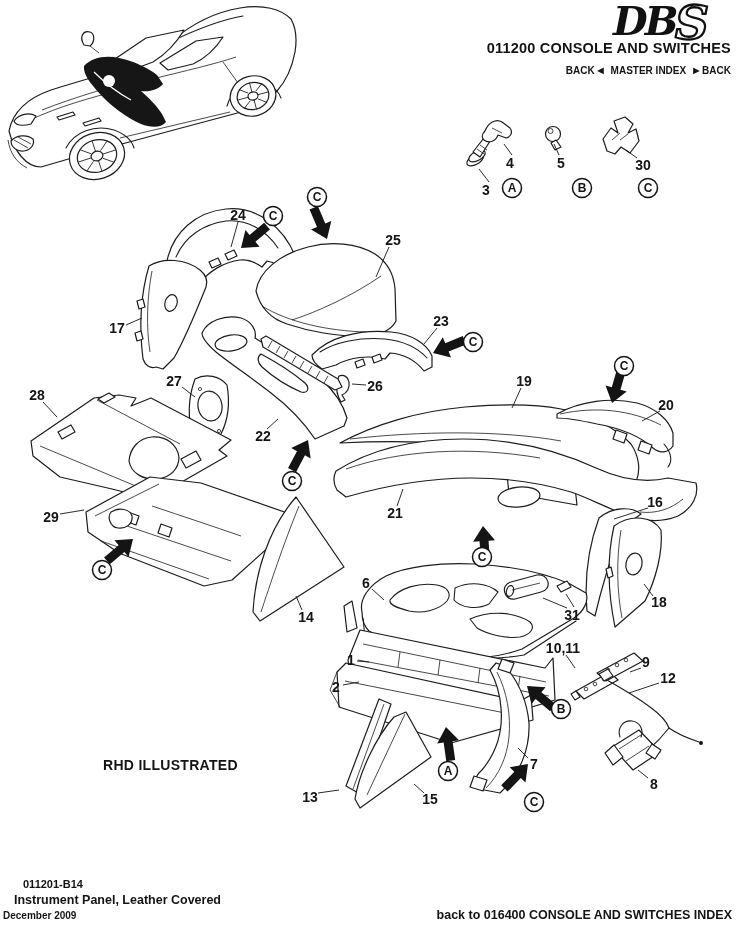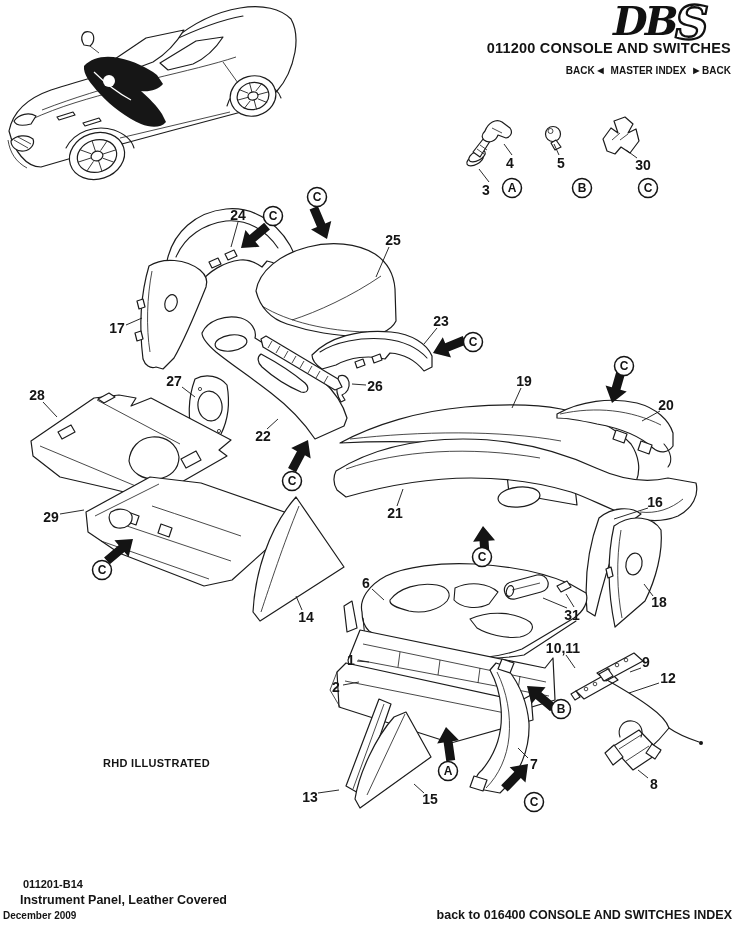--- a/index.html
+++ b/index.html
@@ -18,24 +18,24 @@
   .diagram{position:absolute;left:0;top:0;}
   .p{fill:#fff;stroke:#1c1c1c;stroke-width:1.2;stroke-linejoin:round;stroke-linecap:round;}
   .ln{fill:none;stroke:#1c1c1c;stroke-width:1.1;stroke-linejoin:round;stroke-linecap:round;}
   .thin{fill:none;stroke:#1c1c1c;stroke-width:.8;}
   .blk{fill:#161616;stroke:none;}
   .plabel{font:bold 14px "Liberation Sans",sans-serif;fill:#141414;text-anchor:middle;}
   .badge-t{font:bold 12px "Liberation Sans",sans-serif;fill:#141414;text-anchor:middle;}
   .badge-c{fill:#fff;stroke:#141414;stroke-width:1.5;}
   .leader{stroke:#141414;stroke-width:.9;}
   .cArrow{fill:#141414;stroke:none;}
-  .note{position:absolute;left:103px;top:757px;font-size:11px;font-weight:bold;letter-spacing:.3px;}
+  .note{position:absolute;left:103px;top:757px;font-size:14px;font-weight:bold;letter-spacing:.3px;}
   
   .doc-num{position:absolute;left:3px;top:878px;font-size:11px;font-weight:bold;margin-left:20px;}
-  .doc-title{position:absolute;left:20px;top:893px;font-size:12.5px;font-weight:bold;}
+  .doc-title{position:absolute;left:14px;top:893px;font-size:12.5px;font-weight:bold;}
   .doc-date{position:absolute;left:3px;top:910px;font-size:10px;font-weight:bold;}
   .back-link{position:absolute;right:5px;top:908px;font-size:12.5px;font-weight:bold;cursor:pointer;}
 </style>
 </head>
 <body>
 
 <div class="page">
 
   <svg class="diagram" width="737" height="927" viewBox="0 0 737 927">
 

